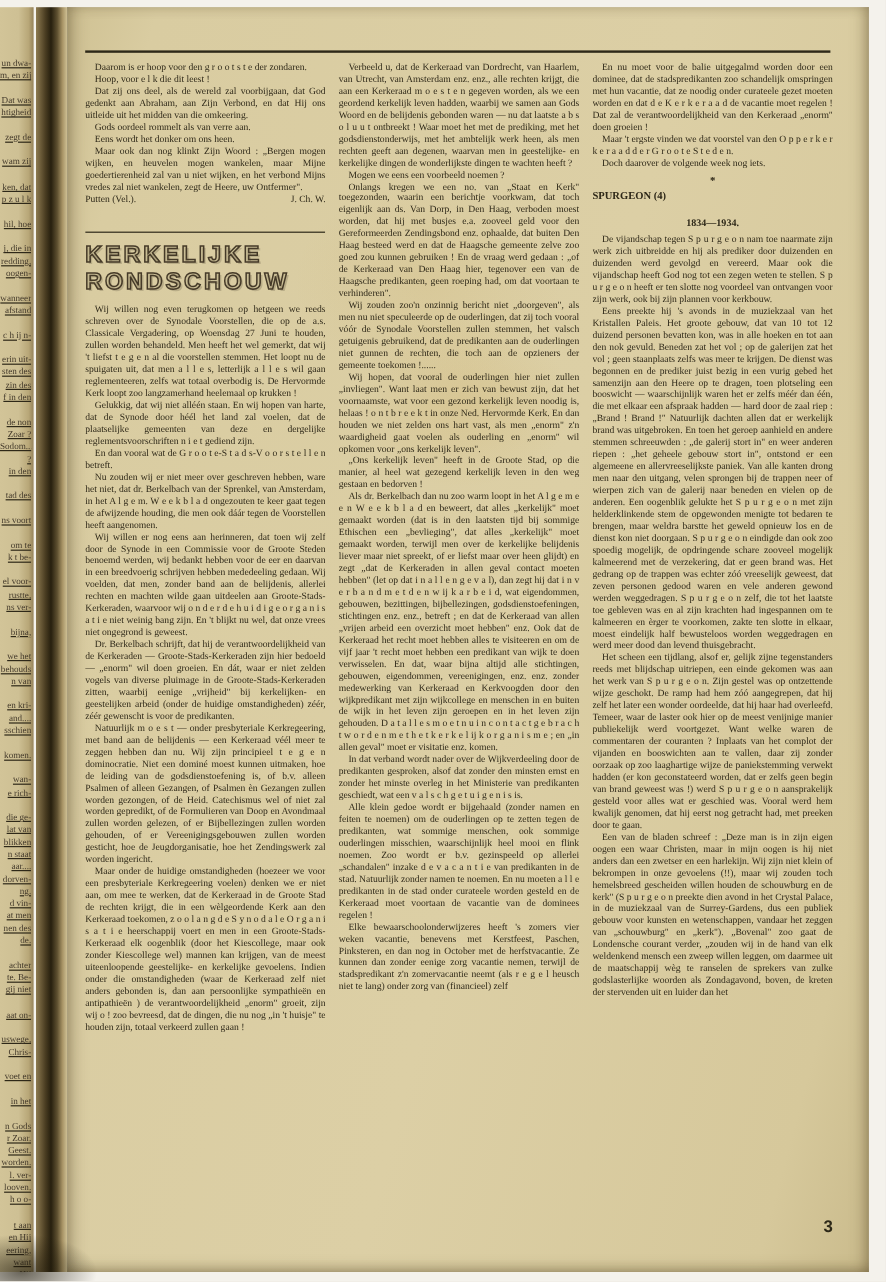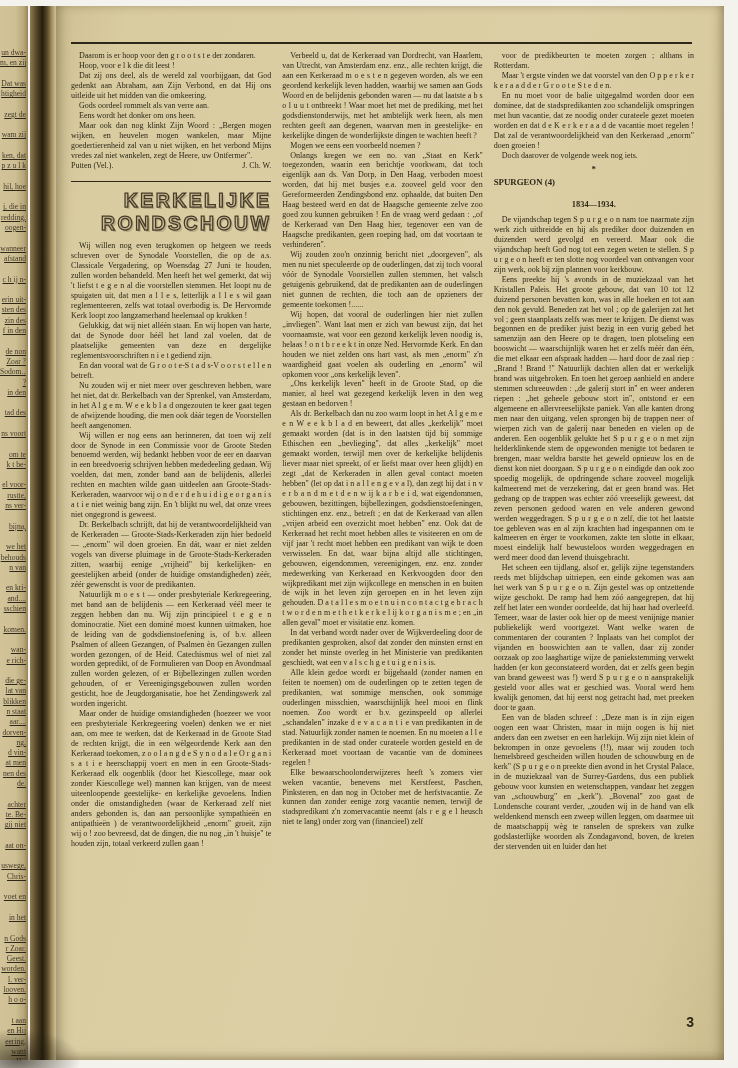--- a/index.html
+++ b/index.html
@@ -20,26 +20,26 @@
       radial-gradient(ellipse 130px 100px at 330px 330px, rgba(193,152,62,0.16), transparent 70%),
       radial-gradient(ellipse 160px 120px at 300px 230px, rgba(193,152,62,0.10), transparent 70%),
       linear-gradient(105deg,#cfc193 0%,#d9cca1 8%,#dccfa5 55%,#d6c89b 90%,#cabb8c 100%);
     box-shadow:inset -7px 0 12px -5px rgba(92,77,42,0.55), inset 9px 0 14px -7px rgba(80,65,35,0.5),
                inset 0 -8px 12px -7px rgba(92,77,42,0.4);
     padding:36px 30px 13px 15px;box-sizing:border-box;overflow:hidden;}
   .top-rule{border-top:2.4px solid #2d2818;margin:0 2px 7px 0;}
   .cols{display:flex;gap:11px;height:960px;overflow:hidden;}
   .col{flex:1;min-width:0;font-size:8px;line-height:9.95px;text-align:justify;overflow:hidden;}
   .para{margin:0;text-indent:8px;}
-  .signoff{display:flex;justify-content:space-between;margin:1px 0 10px;}
+  .signoff{display:flex;justify-content:space-between;margin:1px 0 22px;}
   .rule{border-top:1.6px solid #2d2818;margin:2px 0 7px;}
   .masthead{margin:2px 0 6px;font-family:"Liberation Sans", sans-serif;font-weight:800;
     font-size:19.5px;line-height:23px;letter-spacing:2.4px;
     color:rgba(68,57,42,0.10);-webkit-text-stroke:1.25px #453a28;
-    text-shadow:1.8px 1.8px 0 rgba(68,57,42,0.22);text-align:right;}
+    text-shadow:1.8px 1.8px 0 rgba(68,57,42,0.22);text-align:left;}
   .article-head{font-weight:700;font-size:8.4px;line-height:10.6px;margin:2px 0 4px;
     text-align:left;letter-spacing:0.2px;}
   .star{text-align:center;font-weight:700;font-size:9px;line-height:12px;margin:3px 0 2px;}
   .sp-head{font-weight:700;font-size:8.8px;line-height:11px;margin:2px 0 12px;text-align:left;}
   .sp-sub{font-weight:700;font-size:8.4px;line-height:10.5px;margin:0 0 4px;text-align:center;}
   .pageno{position:absolute;right:30px;bottom:30px;font-family:"Liberation Sans",sans-serif;
     font-weight:700;font-size:14px;color:#2d2818;}
   .corner-shadow{position:absolute;left:0;bottom:0;width:110px;height:70px;pointer-events:none;
     background:radial-gradient(ellipse 90px 45px at 18px 62px, rgba(30,24,10,0.65), transparent 70%);}
 </style>
@@ -199,23 +199,22 @@
             <p class="para">„Ons kerkelijk leven" heeft in de Groote Stad, op die manier, al heel wat gezegend kerkelijk leven in den weg gestaan en bedorven !</p>
             <p class="para">Als dr. Berkelbach dan nu zoo warm loopt in het A l g e m e e n  W e e k b l a d en beweert, dat alles „kerkelijk" moet gemaakt worden (dat is in den laatsten tijd bij sommige Ethischen een „bevlieging", dat alles „kerkelijk" moet gemaakt worden, terwijl men over de kerkelijke belijdenis liever maar niet spreekt, of er liefst maar over heen glijdt) en zegt „dat de Kerkeraden in allen geval contact moeten hebben" (let op dat i n  a l l e n  g e v a l), dan zegt hij dat i n  v e r b a n d  m e t  d e n  w ij k a r b e i d, wat eigendommen, gebouwen, bezittingen, bijbellezingen, godsdienstoefeningen, stichtingen enz. enz., betreft ; en dat de Kerkeraad van allen „vrijen arbeid een overzicht moet hebben" enz. Ook dat de Kerkeraad het recht moet hebben alles te visiteeren en om de vijf jaar 't recht moet hebben een predikant van wijk te doen verwisselen. En dat, waar bijna altijd alle stichtingen, gebouwen, eigendommen, vereenigingen, enz. enz. zonder medewerking van Kerkeraad en Kerkvoogden door den wijkpredikant met zijn wijkcollege en menschen in en buiten de wijk in het leven zijn geroepen en in het leven zijn gehouden. D a t  a l l e s  m o e t  n u  i n  c o n t a c t  g e b r a c h t  w o r d e n  m e t  h e t  k e r k e l ij k  o r g a n i s m e ; en „in allen geval" moet er visitatie enz. komen.</p>
             <p class="para">In dat verband wordt nader over de Wijkverdeeling door de predikanten gesproken, alsof dat zonder den minsten ernst en zonder het minste overleg in het Ministerie van predikanten geschiedt, wat een v a l s c h  g e t u i g e n i s is.</p>
             <p class="para">Alle klein gedoe wordt er bijgehaald (zonder namen en feiten te noemen) om de ouderlingen op te zetten tegen de predikanten, wat sommige menschen, ook sommige ouderlingen misschien, waarschijnlijk heel mooi en flink noemen. Zoo wordt er b.v. gezinspeeld op allerlei „schandalen" inzake d e  v a c a n t i e van predikanten in de stad. Natuurlijk zonder namen te noemen. En nu moeten a l l e predikanten in de stad onder curateele worden gesteld en de Kerkeraad moet voortaan de vacantie van de dominees regelen !</p>
             <p class="para">Elke bewaarschoolonderwijzeres heeft 's zomers vier weken vacantie, benevens met Kerstfeest, Paschen, Pinksteren, en dan nog in October met de herfstvacantie. Ze kunnen dan zonder eenige zorg vacantie nemen, terwijl de stadspredikant z'n zomervacantie neemt (als r e g e l heusch niet te lang) onder zorg van (financieel) zelf</p>
           </div>
       </div>
 
       <div class="col">
         <div>
-            <p class="para">voor de predikbeurten te moeten zorgen ; althans in Rotterdam.</p>
+            <p class="para">En nu moet voor de balie uitgegalmd worden door een dominee, dat de stadspredikanten zoo schandelijk omspringen met hun vacantie, dat ze noodig onder curateele gezet moeten worden en dat d e  K e r k e r a a d de vacantie moet regelen ! Dat zal de verantwoordelijkheid van den Kerkeraad „enorm" doen groeien !</p>
             <p class="para">Maar 't ergste vinden we dat voorstel van den O p p e r k e r k e r a a d  d e r  G r o o t e  S t e d e n.</p>
-            <p class="para">En nu moet voor de balie uitgegalmd worden door een dominee, dat de stadspredikanten zoo schandelijk omspringen met hun vacantie, dat ze noodig onder curateele gezet moeten worden en dat d e  K e r k e r a a d de vacantie moet regelen ! Dat zal de verantwoordelijkheid van den Kerkeraad „enorm" doen groeien !</p>
             <p class="para">Doch daarover de volgende week nog iets.</p>
           </div>
         <div class="star">*</div>
         <h3 class="sp-head">SPURGEON (4)</h3>
         <h3 class="sp-sub">1834—1934.</h3>
         <div>
             <p class="para">De vijandschap tegen S p u r g e o n nam toe naarmate zijn werk zich uitbreidde en hij als prediker door duizenden en duizenden werd gevolgd en vereerd. Maar ook die vijandschap heeft God nog tot een zegen weten te stellen. S p u r g e o n heeft er ten slotte nog voordeel van ontvangen voor zijn werk, ook bij zijn plannen voor kerkbouw.</p>
             <p class="para">Eens preekte hij 's avonds in de muziekzaal van het Kristallen Paleis. Het groote gebouw, dat van 10 tot 12 duizend personen bevatten kon, was in alle hoeken en tot aan den nok gevuld. Beneden zat het vol ; op de galerijen zat het vol ; geen staanplaats zelfs was meer te krijgen. De dienst was begonnen en de prediker juist bezig in een vurig gebed het samenzijn aan den Heere op te dragen, toen plotseling een booswicht — waarschijnlijk waren het er zelfs méér dan één, die met elkaar een afspraak hadden — hard door de zaal riep : „Brand ! Brand !" Natuurlijk dachten allen dat er werkelijk brand was uitgebroken. En toen het geroep aanhield en andere stemmen schreeuwden : „de galerij stort in" en weer anderen riepen : „het geheele gebouw stort in", ontstond er een algemeene en allervreeselijkste paniek. Van alle kanten drong men naar den uitgang, velen sprongen bij de trappen neer of wierpen zich van de galerij naar beneden en vielen op de anderen. Een oogenblik gelukte het S p u r g e o n met zijn helderklinkende stem de opgewonden menigte tot bedaren te brengen, maar weldra barstte het geweld opnieuw los en de dienst kon niet doorgaan. S p u r g e o n eindigde dan ook zoo spoedig mogelijk, de opdringende schare zooveel mogelijk kalmeerend met de verzekering, dat er geen brand was. Het gedrang op de trappen was echter zóó vreeselijk geweest, dat zeven personen gedood waren en vele anderen gewond werden weggedragen. S p u r g e o n zelf, die tot het laatste toe gebleven was en al zijn krachten had ingespannen om te kalmeeren en èrger te voorkomen, zakte ten slotte in elkaar, moest eindelijk half bewusteloos worden weggedragen en werd meer dood dan levend thuisgebracht.</p>
             <p class="para">Het scheen een tijdlang, alsof er, gelijk zijne tegenstanders reeds met blijdschap uitriepen, een einde gekomen was aan het werk van S p u r g e o n. Zijn gestel was op ontzettende wijze geschokt. De ramp had hem zóó aangegrepen, dat hij zelf het later een wonder oordeelde, dat hij haar had overleefd. Temeer, waar de laster ook hier op de meest venijnige manier publiekelijk werd voortgezet. Want welke waren de commentaren der couranten ? Inplaats van het complot der vijanden en booswichten aan te vallen, daar zij zonder oorzaak op zoo laaghartige wijze de paniekstemming verwekt hadden (er kon geconstateerd worden, dat er zelfs geen begin van brand geweest was !) werd S p u r g e o n aansprakelijk gesteld voor alles wat er geschied was. Vooral werd hem kwalijk genomen, dat hij eerst nog getracht had, met preeken door te gaan.</p>
             <p class="para">Een van de bladen schreef : „Deze man is in zijn eigen oogen een waar Christen, maar in mijn oogen is hij niet anders dan een zwetser en een harlekijn. Wij zijn niet klein of bekrompen in onze gevoelens (!!), maar wij zouden toch hemelsbreed gescheiden willen houden de schouwburg en de kerk" (S p u r g e o n preekte dien avond in het Crystal Palace, in de muziekzaal van de Surrey-Gardens, dus een publiek gebouw voor kunsten en wetenschappen, vandaar het zeggen van „schouwburg" en „kerk"). „Bovenal" zoo gaat de Londensche courant verder, „zouden wij in de hand van elk weldenkend mensch een zweep willen leggen, om daarmee uit de maatschappij wèg te ranselen de sprekers van zulke godslasterlijke woorden als Zondagavond, boven, de kreten der stervenden uit en luider dan het</p>

